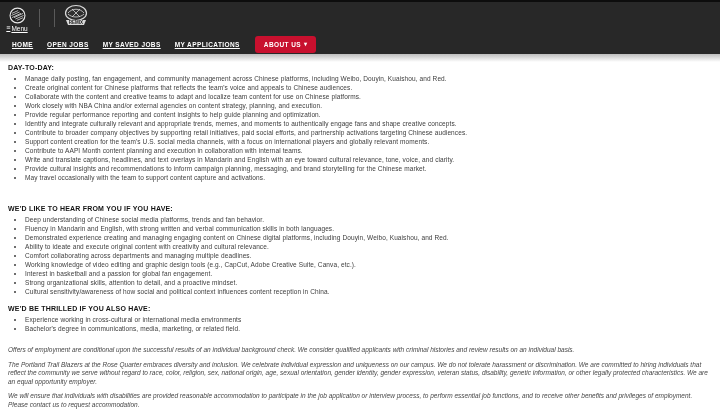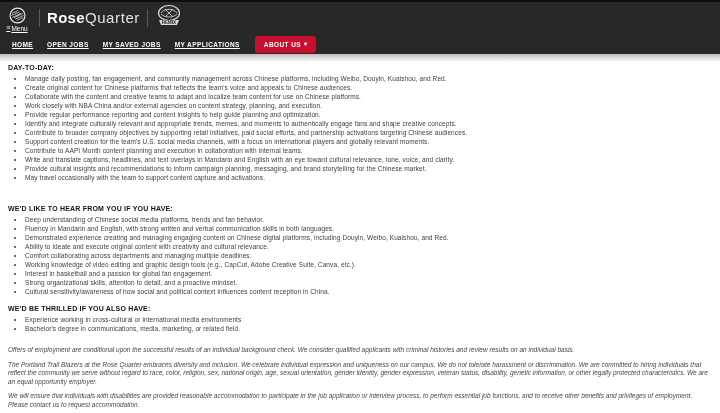--- a/index.html
+++ b/index.html
@@ -102,23 +102,20 @@
           </svg>
         </span>
         <a class="menu-link">
           <span class="hamburger">≡</span>
           <span>Menu</span>
         </a>
       </div>
 
       <div class="v-divider"></div>
 
-      <div class="wordmark">
-        <span class="bold">Rose</span><span class="light">Quarter</span>
-      </div>
 
       <div class="v-divider"></div>
 
       <div class="remix-logo">
         <span style="display:block;">
           <svg width="28" height="24" viewBox="0 0 28 24">
             <ellipse cx="14" cy="9" rx="10.5" ry="7.5" fill="#2f2f2f" stroke="#d9d9d9" stroke-width="1.2"></ellipse>
             <g stroke="#d9d9d9" stroke-width=".8" fill="none">
               <path d="M6 9 C10 4, 18 4, 22 9"></path>
               <path d="M6 10 C10 14, 18 14, 22 10"></path>

